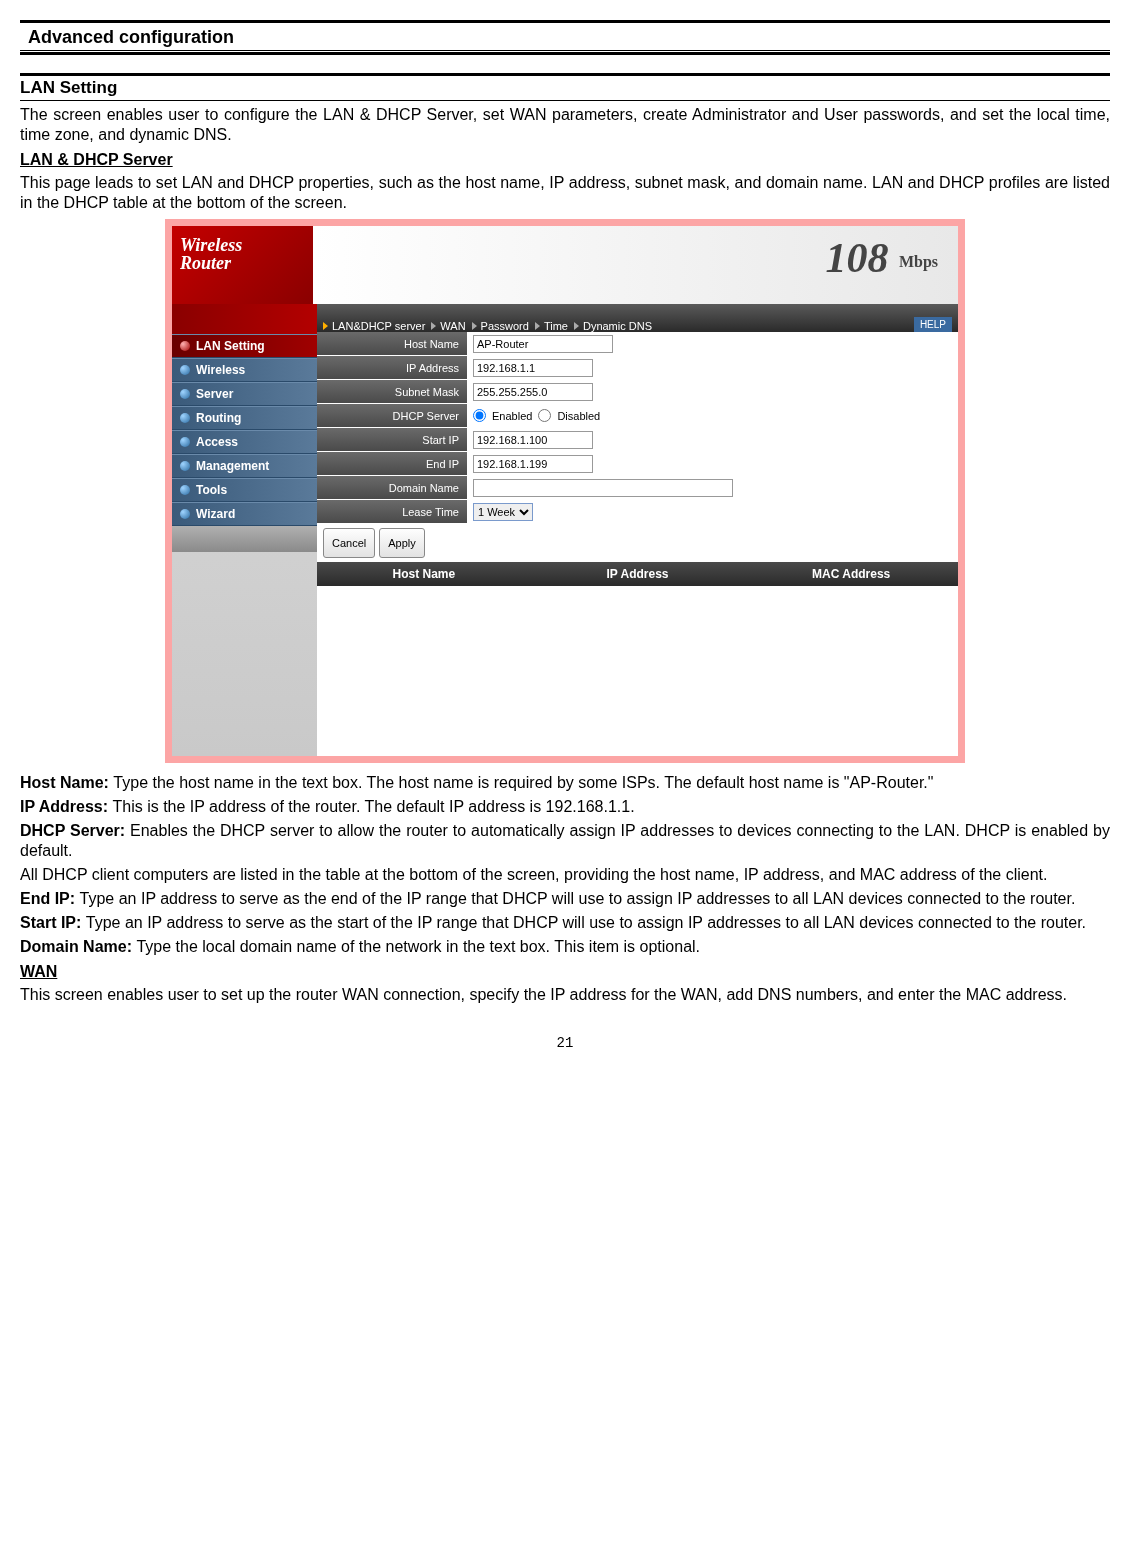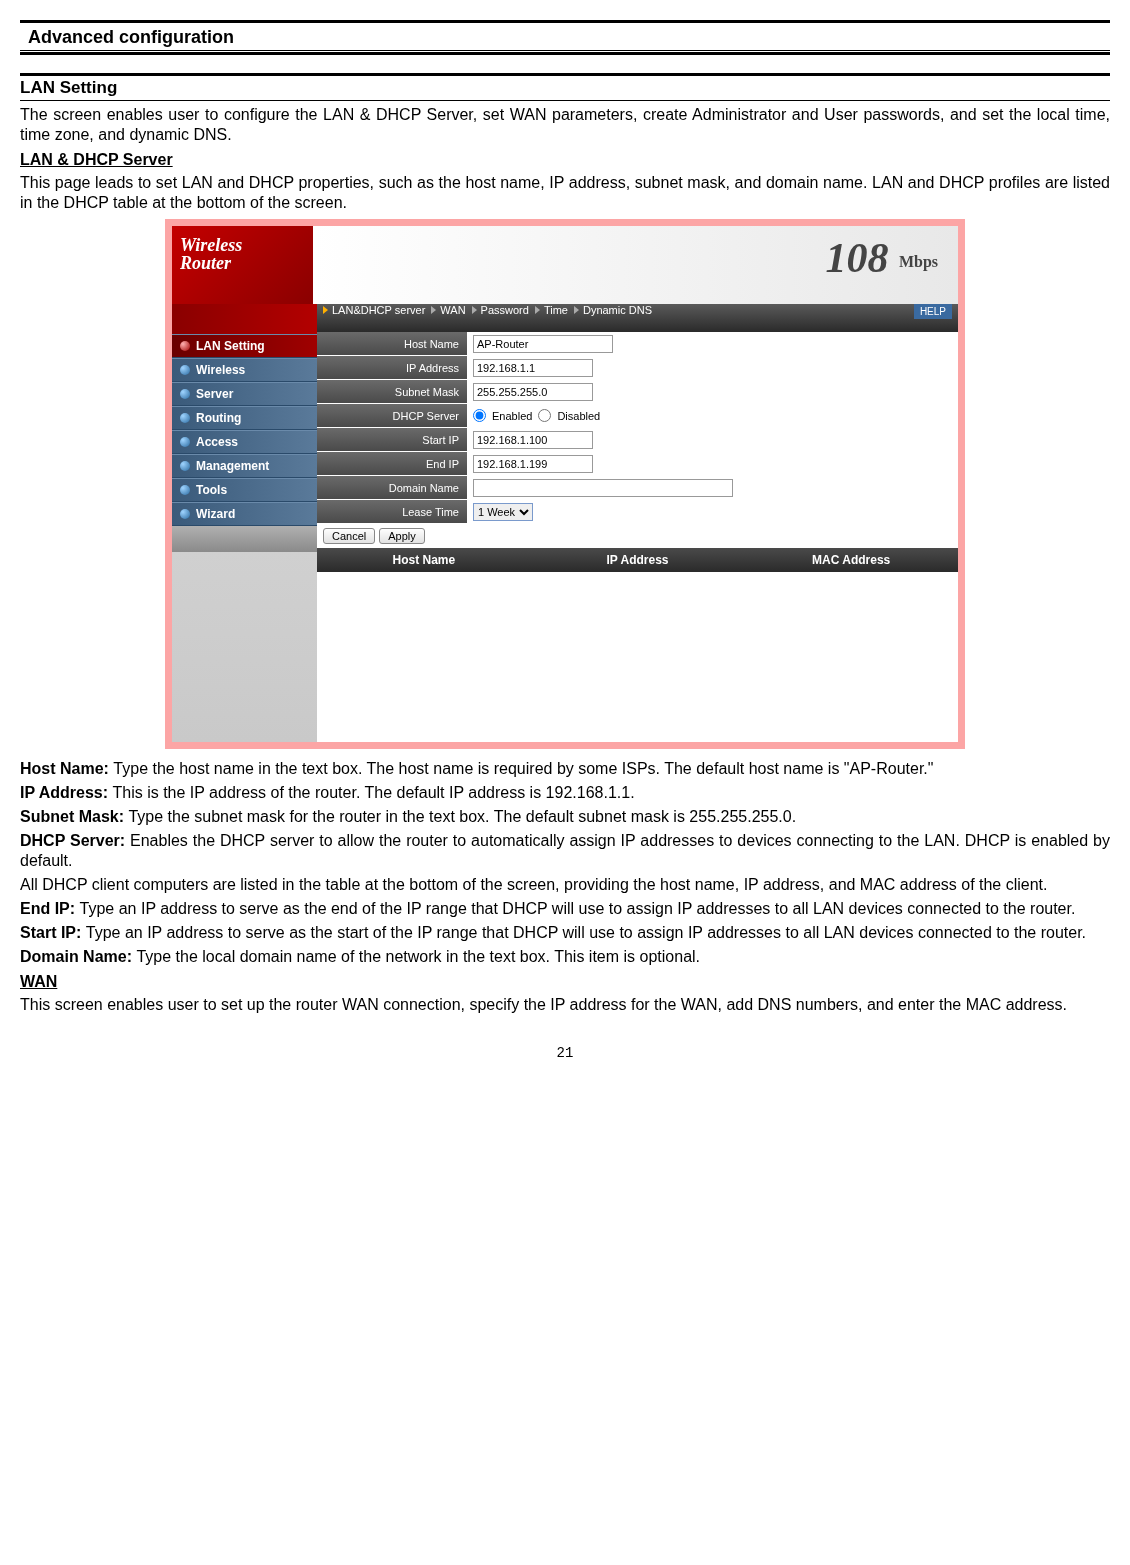--- a/index.html
+++ b/index.html
@@ -19,34 +19,34 @@
 .banner-right .mbps { font-size: 16px; font-style: normal; vertical-align: middle; }
 .ui-body { display: flex; }
 .sidebar { width: 145px; background: linear-gradient(to bottom,#d9d9d9,#c9c9c9); }
 .side-gap { height: 30px; background: linear-gradient(to right,#8a0000,#b30000); }
 .side-item { height: 24px; display: flex; align-items: center; padding: 0 8px; background: linear-gradient(to right,#3a5a7a,#5a7a9a); color: #fff; font-weight: bold; font-size: 12px; border-bottom: 1px solid #2a4a6a; border-top: 1px solid #6a8aaa; }
 .side-item .dot { width: 10px; height: 10px; border-radius: 50%; background: radial-gradient(circle at 30% 30%, #9fd4ff, #2a6aa0); margin-right: 6px; flex-shrink: 0; }
 .side-item.active { background: linear-gradient(to right,#6a0000,#a00000); }
 .side-item.active .dot { background: radial-gradient(circle at 30% 30%, #ffb0b0, #a00000); }
 .side-bottom { height: 26px; background: linear-gradient(to bottom,#b0b0b0,#8a8a8a); }
 .main-panel { flex: 1; background: #fff; }
-.tabbar { height: 28px; background: linear-gradient(to bottom,#5a5a5a,#2a2a2a); display: flex; align-items: flex-start; color: #fff; font-size: 11px; padding: 0 6px; }
+.tabbar { height: 28px; background: linear-gradient(to bottom,#5a5a5a,#2a2a2a); display: flex; align-items: flex-end; color: #fff; font-size: 11px; padding: 0 6px; }
 .tabbar .tab { display: flex; align-items: center; margin-right: 6px; }
 .tabbar .tab .tri { width: 0; height: 0; border-top: 4px solid transparent; border-bottom: 4px solid transparent; border-left: 5px solid #aaa; margin-right: 4px; }
 .tabbar .tab.active .tri { border-left-color: #ffb000; }
 .tabbar .help { margin-left: auto; background: #3a6aa0; padding: 2px 6px; font-size: 10px; }
 .form-area { padding: 0; }
 .form-row { display: flex; align-items: center; height: 24px; border-bottom: 1px solid #fff; }
 .form-label { width: 150px; background: linear-gradient(to bottom,#6a6a6a,#4a4a4a); color: #fff; font-size: 11px; text-align: right; padding: 0 8px; height: 100%; display: flex; align-items: center; justify-content: flex-end; }
 .form-field { flex: 1; padding: 0 6px; display: flex; align-items: center; gap: 6px; }
 .form-field input[type=text] { border: 1px solid #999; font-size: 11px; padding: 1px 3px; height: 18px; }
 .form-field select { border: 1px solid #7a9acc; font-size: 11px; height: 18px; }
 .form-field input[type=radio] { margin: 0; }
 .btn-row { padding: 4px 6px; display: flex; gap: 4px; }
-.btn { border: 1px solid #888; background: linear-gradient(to bottom,#fefefe,#e2e2e2); font-size: 11px; padding: 1px 8px; border-radius: 3px; cursor: pointer; }
+.btn { border: 1px solid #888; background: linear-gradient(to bottom,#fefefe,#e2e2e2); font-size: 11px; padding: 8px 8px; border-radius: 3px; cursor: pointer; }
 .table-header { display: flex; background: linear-gradient(to bottom,#4a4a4a,#2a2a2a); color: #fff; font-weight: bold; font-size: 12px; height: 24px; align-items: center; }
 .th { flex: 1; text-align: center; }
 .table-body { height: 170px; background: #fff; }
 .page-num { text-align: center; margin-top: 30px; font-size: 14px; font-family: Liberation Mono, monospace; }
 .below-title-line { border-top: 3px solid #000; width: 100%; margin-top: 1px; }
 .h3wrap { margin-top: 18px; }
 .h3wrap .top { border-top: 3px solid #000; }
 .h3title { font-weight: bold; font-size: 17px; padding: 2px 0; }
 .h3wrap .bot { border-top: 1px solid #000; }
 </style>
@@ -206,21 +206,20 @@
           </div>
           <div class="table-body"></div>
         </div>
       </div>
     </div>
   </div>
 </div>
 
 <p><span class="bold">Host Name: </span><span>Type the host name in the text box. The host name is required by some ISPs. The default host name is "AP-Router."</span></p>
 <p><span class="bold">IP Address: </span><span>This is the IP address of the router. The default IP address is 192.168.1.1.</span></p>
-<p><span class="bold">Subnet Mask: </span><span>Type the subnet mask for the router in the text box. The default subnet mask is 255.255.255.0.</span></p>
 <p><span class="bold">DHCP Server: </span><span>Enables the DHCP server to allow the router to automatically assign IP addresses to devices connecting to the LAN. DHCP is enabled by default.</span></p>
 <p>All DHCP client computers are listed in the table at the bottom of the screen, providing the host name, IP address, and MAC address of the client.</p>
 <p><span class="bold">End IP: </span><span>Type an IP address to serve as the end of the IP range that DHCP will use to assign IP addresses to all LAN devices connected to the router.</span></p>
 <p><span class="bold">Start IP: </span><span>Type an IP address to serve as the start of the IP range that DHCP will use to assign IP addresses to all LAN devices connected to the router.</span></p>
 <p><span class="bold">Domain Name: </span><span>Type the local domain name of the network in the text box. This item is optional.</span></p>
 
 <h4>WAN</h4>
 <p>This screen enables user to set up the router WAN connection, specify the IP address for the WAN, add DNS numbers, and enter the MAC address.</p>
 
 </div>

